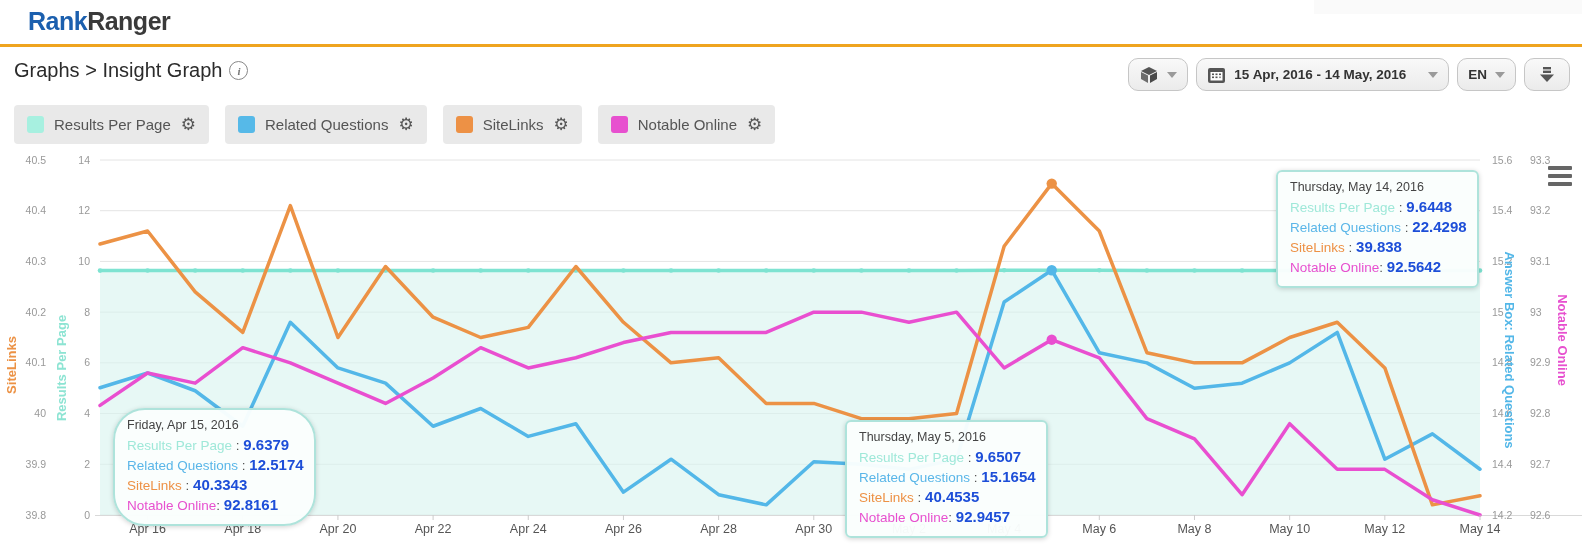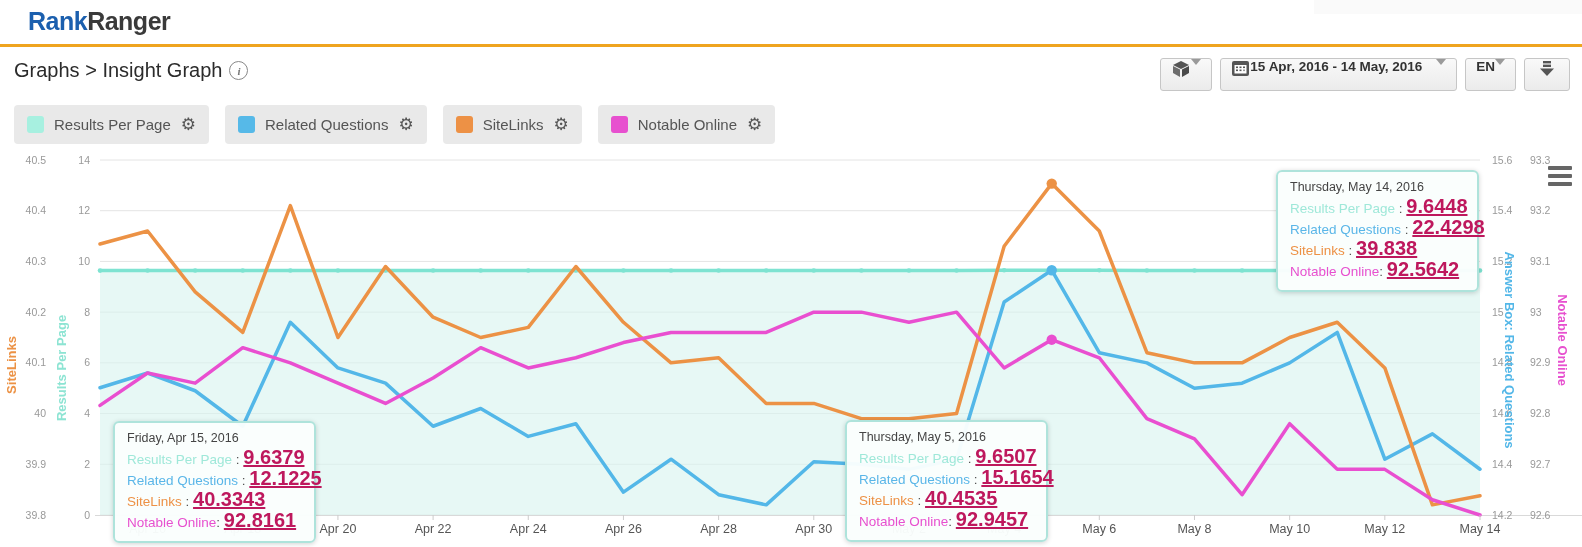--- a/index.html
+++ b/index.html
@@ -15,21 +15,21 @@
 
   
   .breadcrumb-row{position:absolute;left:14px;top:59px;display:flex;align-items:center;gap:7px;}
   .breadcrumb{font-size:20px;font-weight:normal;color:#2b2b2b;}
   .info-icon{width:17px;height:17px;border:1.5px solid #888;border-radius:50%;
              display:flex;align-items:center;justify-content:center;
              font-size:11px;color:#777;font-family:"Liberation Serif",serif;font-style:italic;font-weight:bold;}
 
   .controls{position:absolute;right:12px;top:58px;display:flex;gap:8px;align-items:center;}
   .btn{height:33px;background:linear-gradient(#f9f9f9,#ebebeb);border:1px solid #c6c6c6;
-       border-radius:3px;display:flex;align-items:flex-start;padding:0 10px;
+       border-radius:10px;display:flex;align-items:center;gap:8px;padding:0 10px;
        font-size:13.5px;font-weight:bold;color:#333;cursor:pointer;box-sizing:border-box;}
   .caret{width:0;height:0;border-left:5px solid transparent;border-right:5px solid transparent;
          border-top:6px solid #9a9a9a;}
   .btn svg{display:block;}
 
   
   .legend-row{position:absolute;left:14px;top:105px;display:flex;gap:16px;}
   .chip{height:39px;background:#e9e9e9;border-radius:4px;display:flex;align-items:center;
         gap:10px;padding:0 13px;cursor:pointer;}
   .swatch{width:17px;height:17px;border-radius:3px;}
@@ -40,23 +40,23 @@
   .chart{position:absolute;left:0;top:150px;width:1582px;height:397px;}
   .chart svg{position:absolute;left:0;top:0;}
 
   
   .tooltip{position:absolute;background:rgba(250,254,253,0.97);border:2px solid #aee3db;
            border-radius:6px;box-shadow:0 1px 5px rgba(0,0,0,0.18);padding:8px 12px 9px 12px;
            width:175px;z-index:5;}
   .tt-title{font-size:12.5px;color:#444;margin-bottom:3px;}
   .tt-row{font-size:13.5px;line-height:19px;white-space:nowrap;}
   .tt-sep{white-space:pre;color:#555;}
-  .tt-val{font-weight:bold;font-size:20px;color:#be185d;text-decoration:underline;}
+  .tt-val{font-weight:bold;font-size:15px;color:#1d4ed8;}
   .c-rpp{color:#9fe8d9;} .c-rq{color:#5ab6e8;} .c-sl{color:#ed9145;} .c-no{color:#e750cf;}
-  .tt-friday{left:113px;top:271px;}
+  .tt-friday{left:113px;top:258px;border-radius:32px;}
   .tt-thursday{left:845px;top:270px;}
   .tt-saturday{left:1276px;top:20px;}
 
   
   .burger{position:absolute;right:10px;top:16px;width:24px;height:20px;cursor:pointer;
           display:flex;flex-direction:column;justify-content:space-between;z-index:6;}
   .burger i{display:block;height:4px;background:#666;border-radius:1px;}
 </style>
 </head>
 <body>
@@ -253,21 +253,21 @@
 
   <div class="burger">
       <i></i>
       <i></i>
       <i></i>
     </div>
 
   <div class="tooltip tt-friday">
     <div class="tt-title">Friday, Apr 15, 2016</div>
     <div class="tt-row"><span class="c-rpp">Results Per Page</span><span class="tt-sep"> : </span><span class="tt-val">9.6379</span></div>
-    <div class="tt-row"><span class="c-rq">Related Questions</span><span class="tt-sep"> : </span><span class="tt-val">12.1225</span></div>
+    <div class="tt-row"><span class="c-rq">Related Questions</span><span class="tt-sep"> : </span><span class="tt-val">12.5174</span></div>
     <div class="tt-row"><span class="c-sl">SiteLinks</span><span class="tt-sep"> : </span><span class="tt-val">40.3343</span></div>
     <div class="tt-row"><span class="c-no">Notable Online</span><span class="tt-sep">: </span><span class="tt-val">92.8161</span></div>
   </div>
 
   <div class="tooltip tt-thursday">
     <div class="tt-title">Thursday, May 5, 2016</div>
     <div class="tt-row"><span class="c-rpp">Results Per Page</span><span class="tt-sep"> : </span><span class="tt-val">9.6507</span></div>
     <div class="tt-row"><span class="c-rq">Related Questions</span><span class="tt-sep"> : </span><span class="tt-val">15.1654</span></div>
     <div class="tt-row"><span class="c-sl">SiteLinks</span><span class="tt-sep"> : </span><span class="tt-val">40.4535</span></div>
     <div class="tt-row"><span class="c-no">Notable Online</span><span class="tt-sep">: </span><span class="tt-val">92.9457</span></div>

